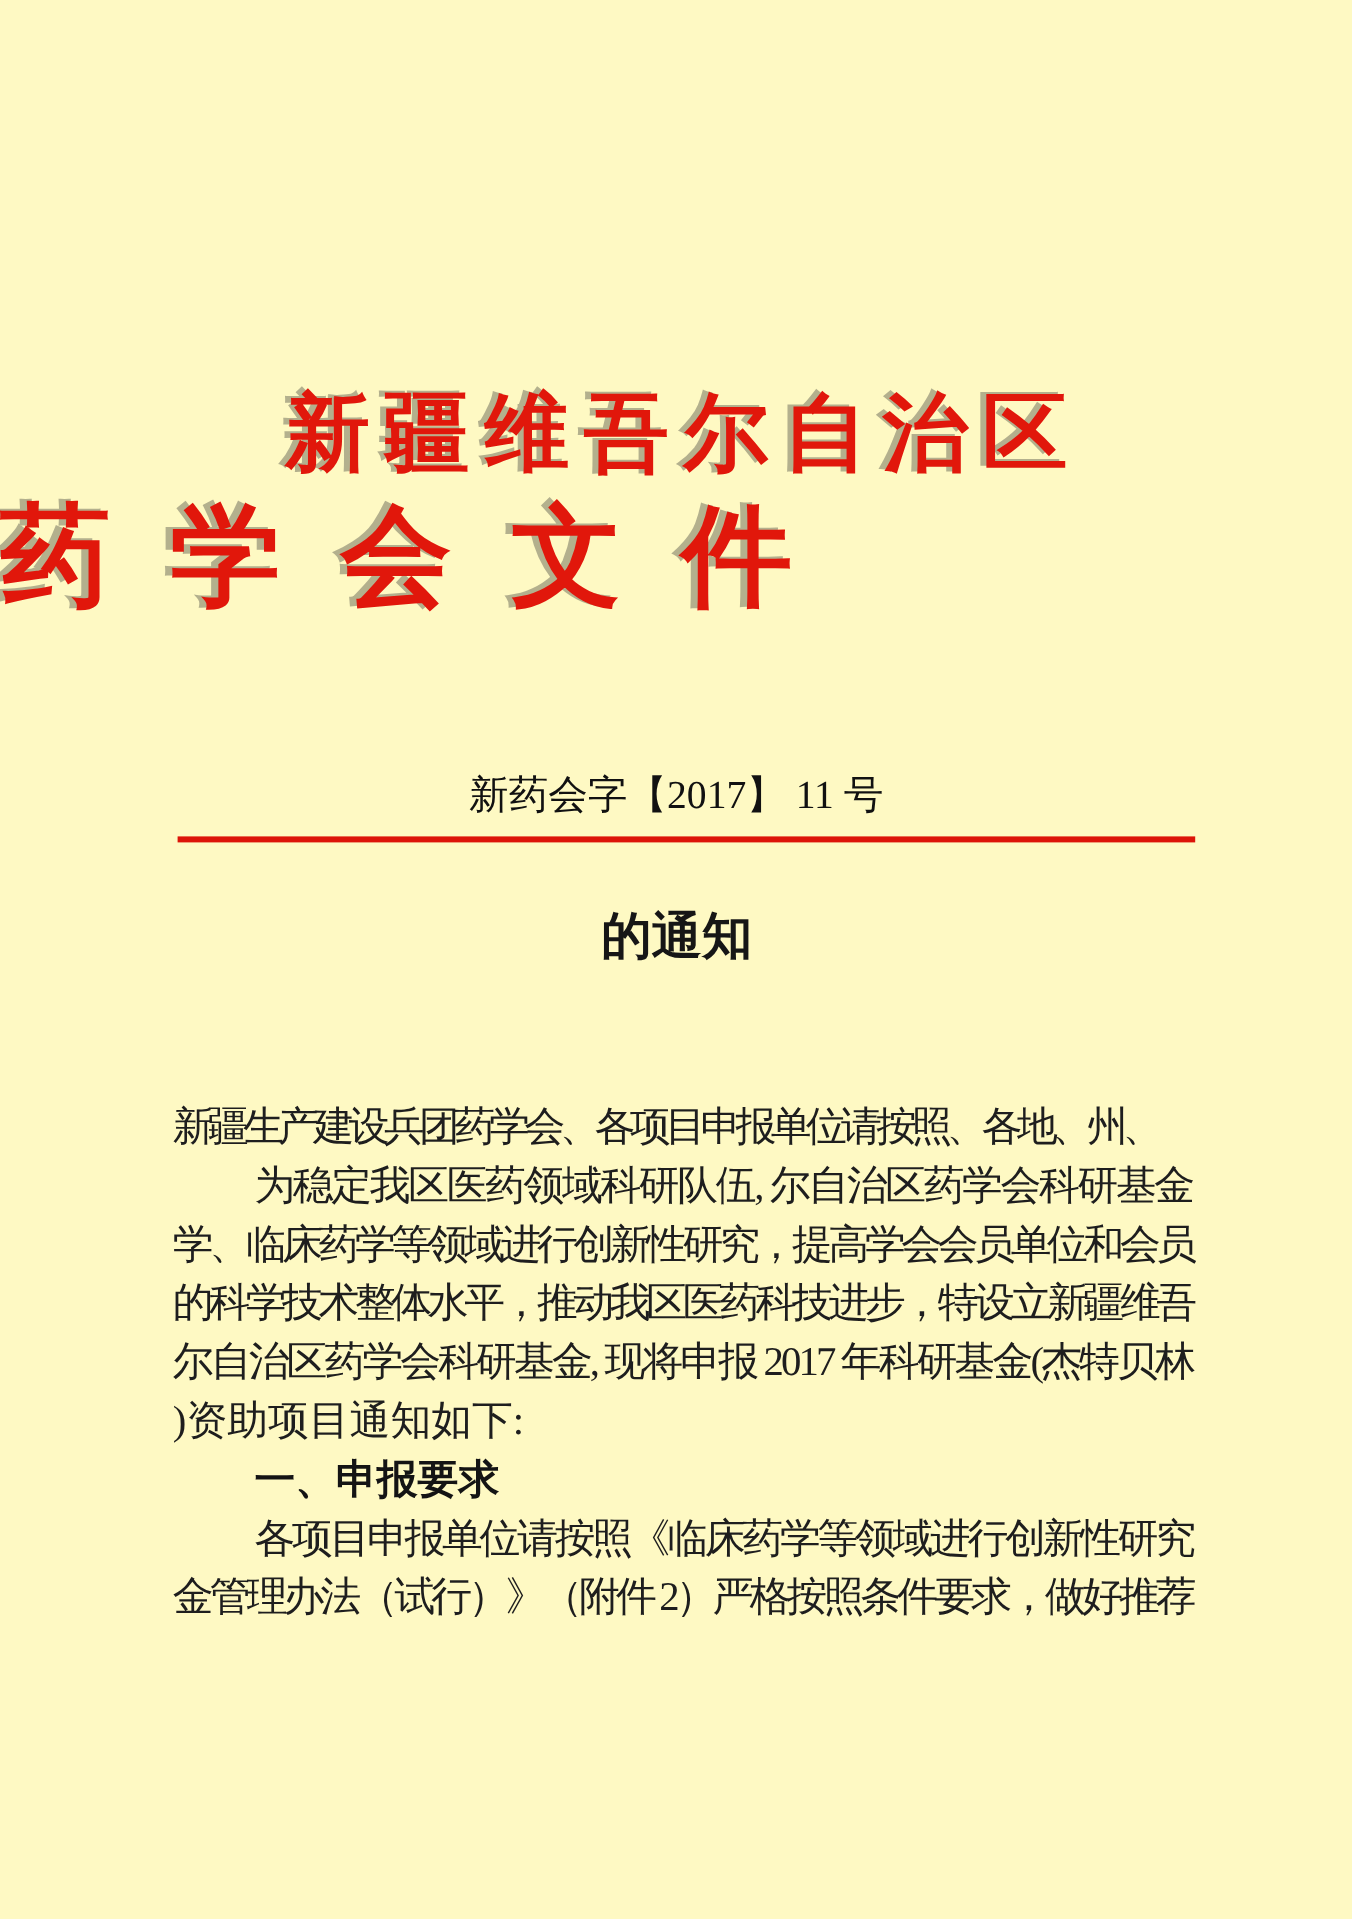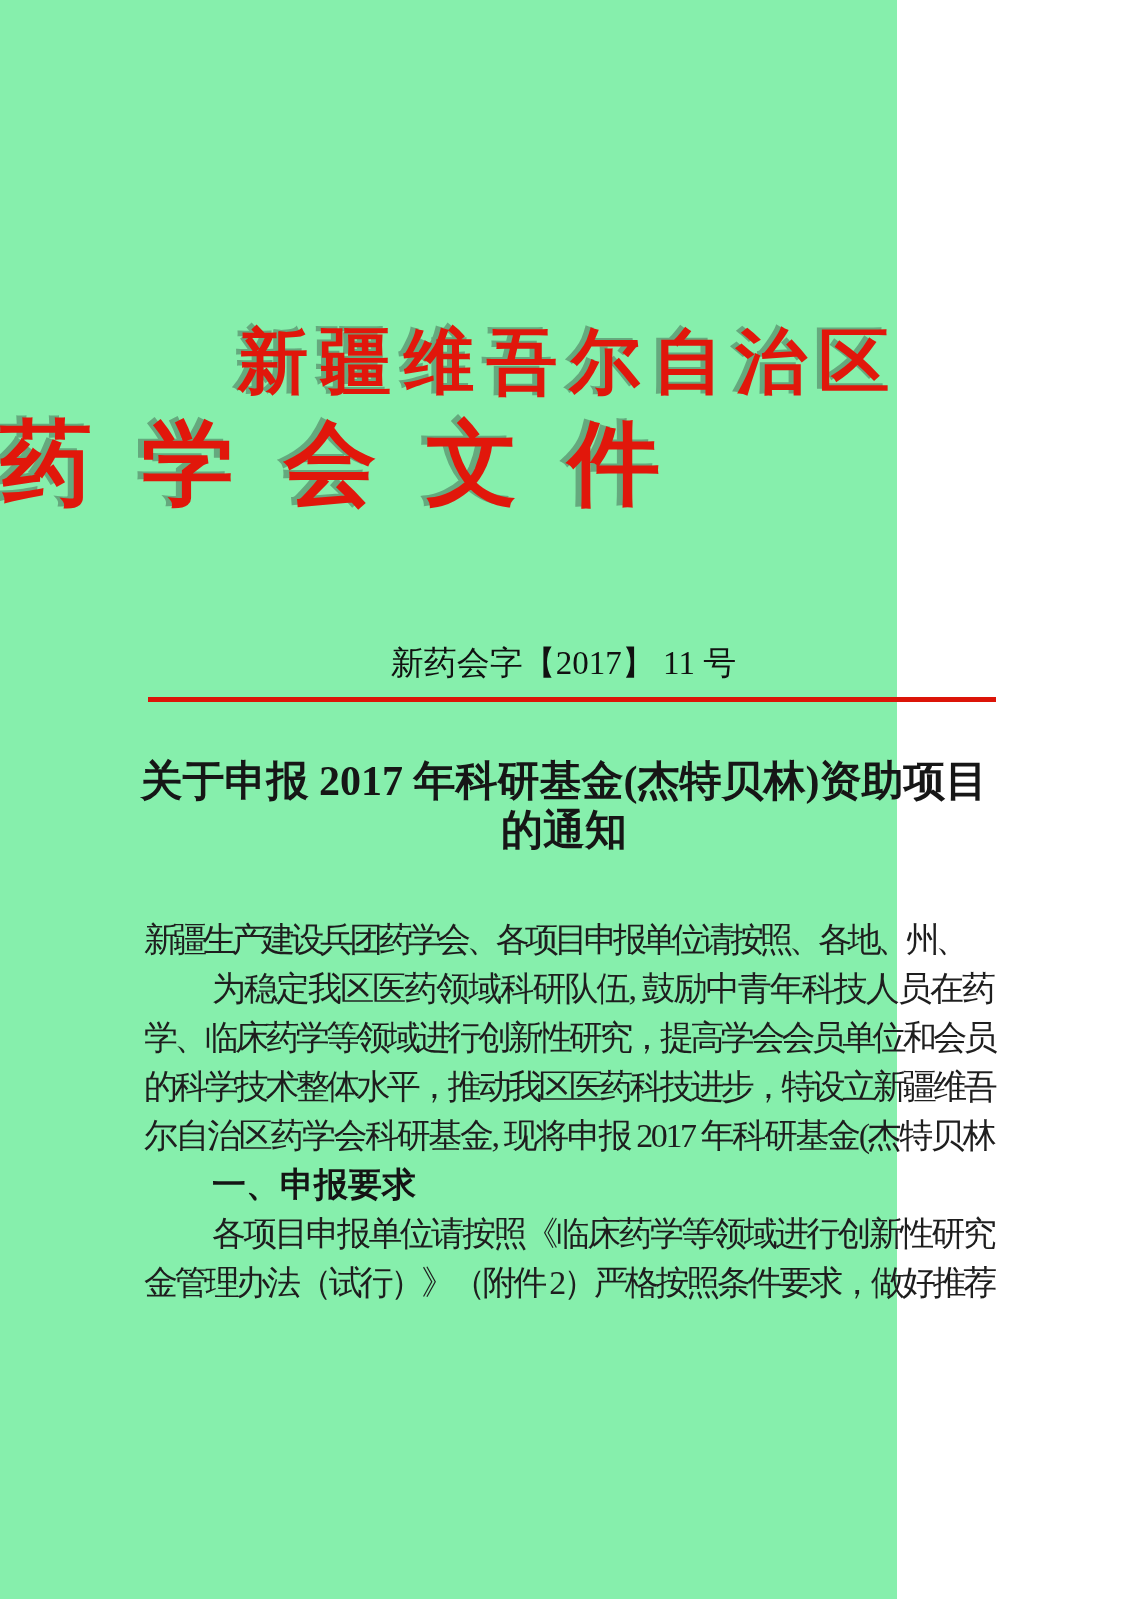--- a/index.html
+++ b/index.html
@@ -6,22 +6,22 @@
   html, body { background: #ffffff; }
   body {
     width: 1127px; height: 1599px;
     font-family: "Liberation Serif", "DejaVu Serif", serif;
     color: #1c1c1c;
     position: relative;
     overflow: hidden;
   }
   .page {
     position: absolute; left: 0; top: 0;
-    width: 897px; height: 1599px;
-    background: #86efac;
+    width: 1127px; height: 1599px;
+    background: #fef9c3;
   }
   
   .red-line1 {
     position: absolute; top: 318px; left: 0; width: 1127px;
     text-align: center;
     font-size: 71px; line-height: 88px; font-weight: bold;
     color: #e1170b;
     text-shadow: -5px -2px 0 rgba(40,40,40,0.35);
     white-space: nowrap;
   }
@@ -81,28 +81,28 @@
     <span>药学会文件</span>
   </div>
 
   <div class="doc-number">
     <span>新药会字【2017】 11 号</span>
   </div>
 
   <div class="red-rule"></div>
 
   <div class="doc-title">
-    <div>关于申报 2017 年科研基金(杰特贝林)资助项目</div>
     <div>的通知</div>
   </div>
 
   <div class="body-text">
     <div class="b-line"><span class="fit-span" style="letter-spacing: -4.68966px;">新疆生产建设兵团药学会、各项目申报单位请按照、各地、州、</span></div>
-    <div class="b-line ind"><span class="fit-span" style="letter-spacing: -1.96154px;">为稳定我区医药领域科研队伍, 鼓励中青年科技人员在药</span></div>
+    <div class="b-line ind"><span class="fit-span" style="letter-spacing: -1.96154px;">为稳定我区医药领域科研队伍, 尔自治区药学会科研基金</span></div>
     <div class="b-line"><span class="fit-span" style="letter-spacing: -3.64286px;">学、临床药学等领域进行创新性研究，提高学会会员单位和会员</span></div>
     <div class="b-line"><span class="fit-span" style="letter-spacing: -3.64286px;">的科学技术整体水平，推动我区医药科技进步，特设立新疆维吾</span></div>
     <div class="b-line"><span class="fit-span" style="letter-spacing: -2.40388px;">尔自治区药学会科研基金, 现将申报 2017 年科研基金(杰特贝林</span></div>
+    <div class="b-line"><span class="fit-span">)资助项目通知如下:</span></div>
     <div class="b-line ind bold"><span class="fit-span">一、申报要求</span></div>
     <div class="b-line ind"><span class="fit-span" style="letter-spacing: -2.72px;">各项目申报单位请按照《临床药学等领域进行创新性研究</span></div>
     <div class="b-line"><span class="fit-span" style="letter-spacing: -3.22414px;">金管理办法（试行）》（附件 2）严格按照条件要求，做好推荐</span></div>
   </div>
 
 </div>
 
 </body></html>

